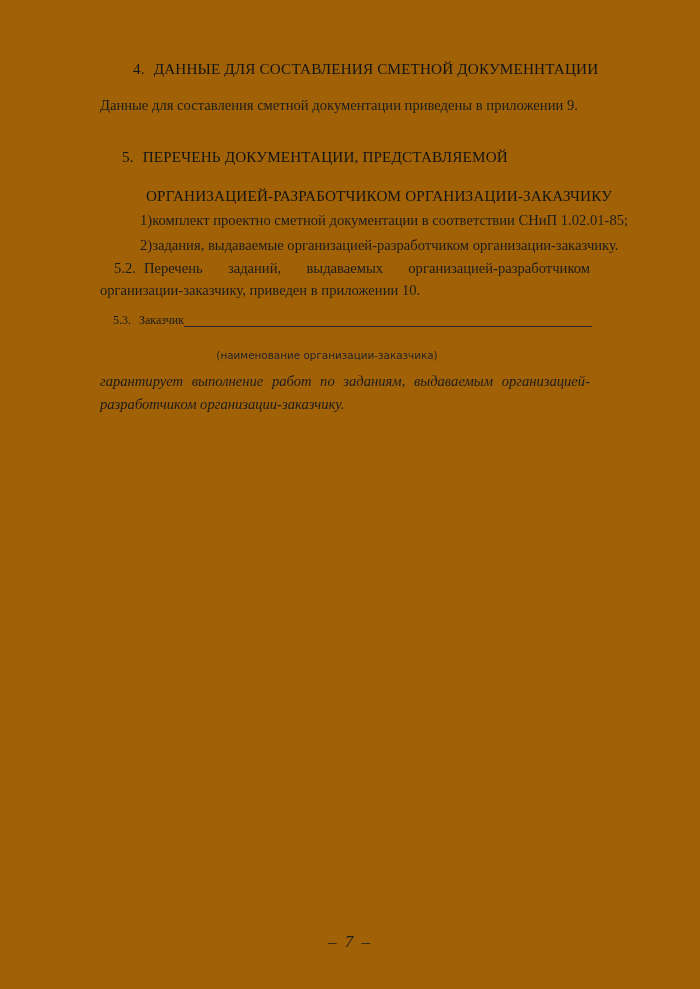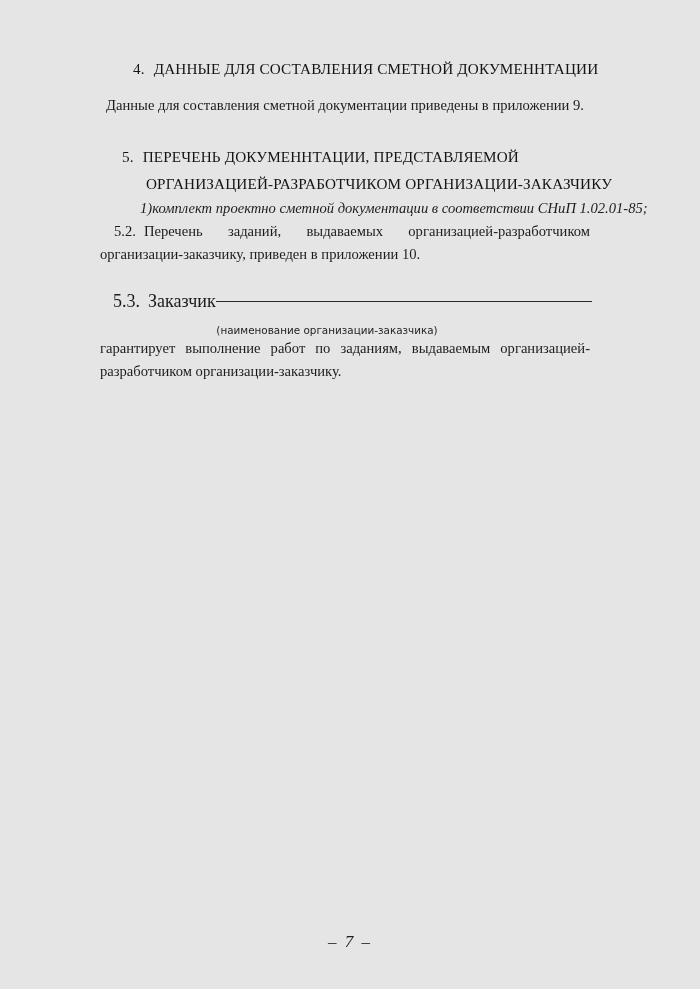--- a/index.html
+++ b/index.html
@@ -4,21 +4,21 @@
 <style>
   html, body {
     margin: 0;
     padding: 0;
     background: #ffffff;
   }
   .page {
     position: relative;
     width: 700px;
     height: 989px;
-    background: #e5e5e5;
+    background: #a16207;
     overflow: hidden;
     font-family: "Liberation Serif", "DejaVu Serif", serif;
     color: #1a1a1a;
   }
   .content {
     position: absolute;
     left: 100px;
     top: 58px;
     width: 490px;
   }
@@ -38,21 +38,21 @@
   }
   .heading-5-block {
     margin-top: 30px;
     margin-bottom: 0;
   }
   .heading-5-l1 {
     padding-left: 22px;
   }
   .heading-5-l2 {
     padding-left: 46px;
-    margin-top: 6px;
+    margin-top: 18px;
     font-family: Liberation Serif, serif;
   }
   .num-gap {
     display: inline-block;
     width: 9px;
   }
 
   
   .body-line {
     font-size: 14.6px;
@@ -60,86 +60,85 @@
     color: #1c1c1c;
   }
   .para-justify {
     font-size: 14.6px;
     line-height: 1.56;
     text-align: justify;
     color: #1c1c1c;
   }
   .p-intro {
     margin-top: 14px;
-    text-align: center;
   }
   .sec51 {
     margin-top: 31px;
     padding-left: 13px;
   }
   .sec51-gap {
     display: inline-block;
     width: 8px;
   }
   .list-item {
     font-size: 14.6px;
     line-height: 1.5;
     padding-left: 40px;
     color: #1c1c1c;
     white-space: nowrap;
-    font-style: italic;
   }
   .li-1 { margin-top: 3px; }
   .li-2 { margin-top: 3px; }
 
   .sec52 {
     text-indent: 14px;
   }
   .sec52 .lbl-gap {
     display: inline-block;
     width: 8px;
   }
 
   
   .sec53 {
-    margin-top: 25px;
+    margin-top: 11px;
     padding-left: 13px;
-    font-size: 18px;
+    font-size: 12px;
     line-height: 1.3;
     display: flex;
-    align-items: flex-start;
+    align-items: center;
     color: #1c1c1c;
   }
   .sec53-label {
     white-space: nowrap;
   }
   .sec53-gap {
     display: inline-block;
     width: 8px;
   }
   .sig-rule {
     flex: 1 1 auto;
     border-bottom: 1.3px solid #2a2a2a;
     height: 11px;
     margin-left: 0px;
     margin-right: -2px;
   }
   .sig-caption {
     text-align: center;
     font-size: 10.4px;
     line-height: 1.3;
-    margin-top: 10px;
+    margin-top: 20px;
     padding-left: 50px;
     padding-right: 86px;
     color: #242424;
     font-family: "DejaVu Sans", "Liberation Sans", sans-serif;
   }
 
   .closing {
-    margin-top: 0;
+    margin-top: 8px;
+    font-style: italic;
   }
 
   
   .page-number {
     position: absolute;
     left: 0;
     right: 0;
     top: 932px;
     text-align: center;
     font-family: "Liberation Serif", "DejaVu Serif", serif;
@@ -157,26 +156,27 @@
   <div class="content">
 
     <div class="heading heading-4">
       <span>4.</span><span class="num-gap"></span><span>ДАННЫЕ ДЛЯ СОСТАВЛЕНИЯ СМЕТНОЙ ДОКУМЕННТАЦИИ</span>
     </div>
 
     <div class="body-line p-intro">Данные для составления сметной документации приведены в приложении 9.</div>
 
     <div class="heading-5-block">
       <div class="heading heading-5-l1">
-        <span>5.</span><span class="num-gap"></span><span>ПЕРЕЧЕНЬ ДОКУМЕННТАЦИИ, ПРЕДСТАВЛЯЕМОЙ</span>
+        <span>5.</span><span class="num-gap"></span><span>ПЕРЕЧЕНЬ ДОКУМЕНТАЦИИ, ПРЕДСТАВЛЯЕМОЙ</span>
       </div>
       <div class="heading heading-5-l2">ОРГАНИЗАЦИЕЙ-РАЗРАБОТЧИКОМ ОРГАНИЗАЦИИ-ЗАКАЗЧИКУ</div>
     </div>
 
     <div class="list-item li-1">1)комплект проектно сметной документации в соответствии СНиП 1.02.01-85;</div>
+    <div class="list-item li-2">2)задания, выдаваемые организацией-разработчиком организации-заказчику.</div>
 
     <div class="para-justify sec52">
       <span>5.2.</span><span class="lbl-gap"></span><span>Перечень заданий, выдаваемых организацией-разработчиком организации-заказчику, приведен в приложении 10.</span>
     </div>
 
     <div class="sec53">
       <span class="sec53-label">5.3.</span>
         <span class="sec53-gap"></span>
         <span class="sec53-label">Заказчик</span>
       <span class="sig-rule"></span>

